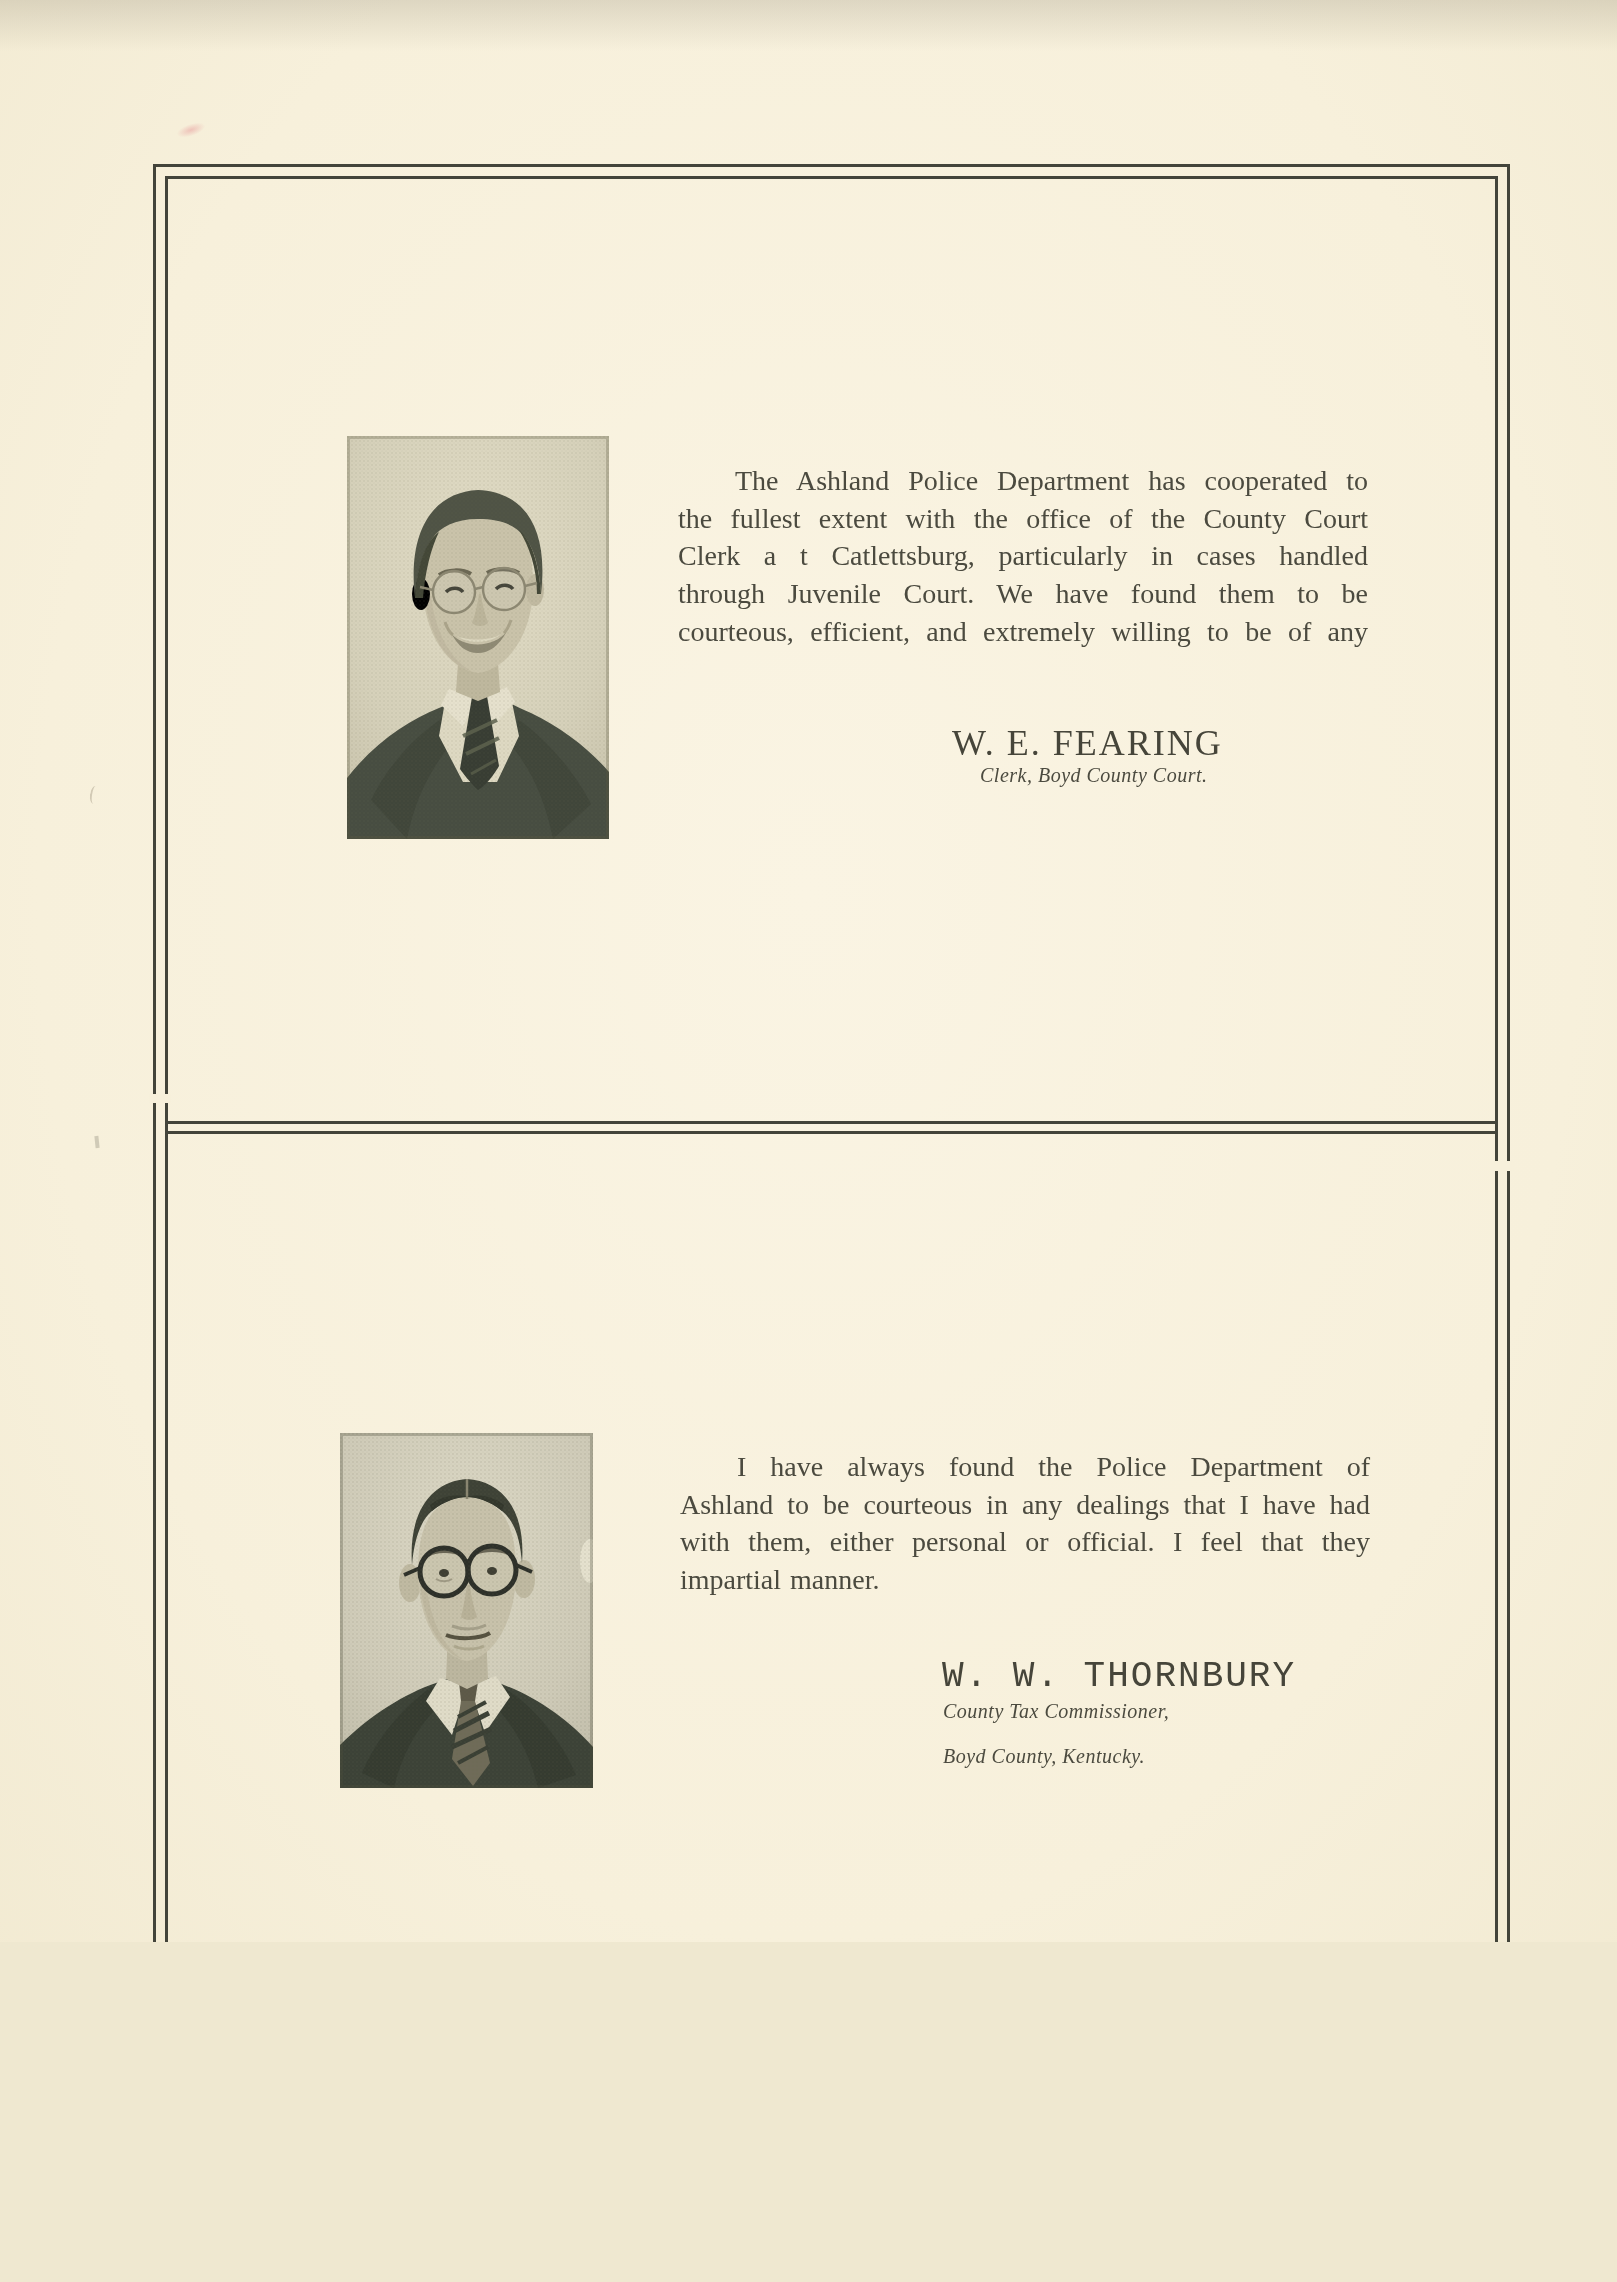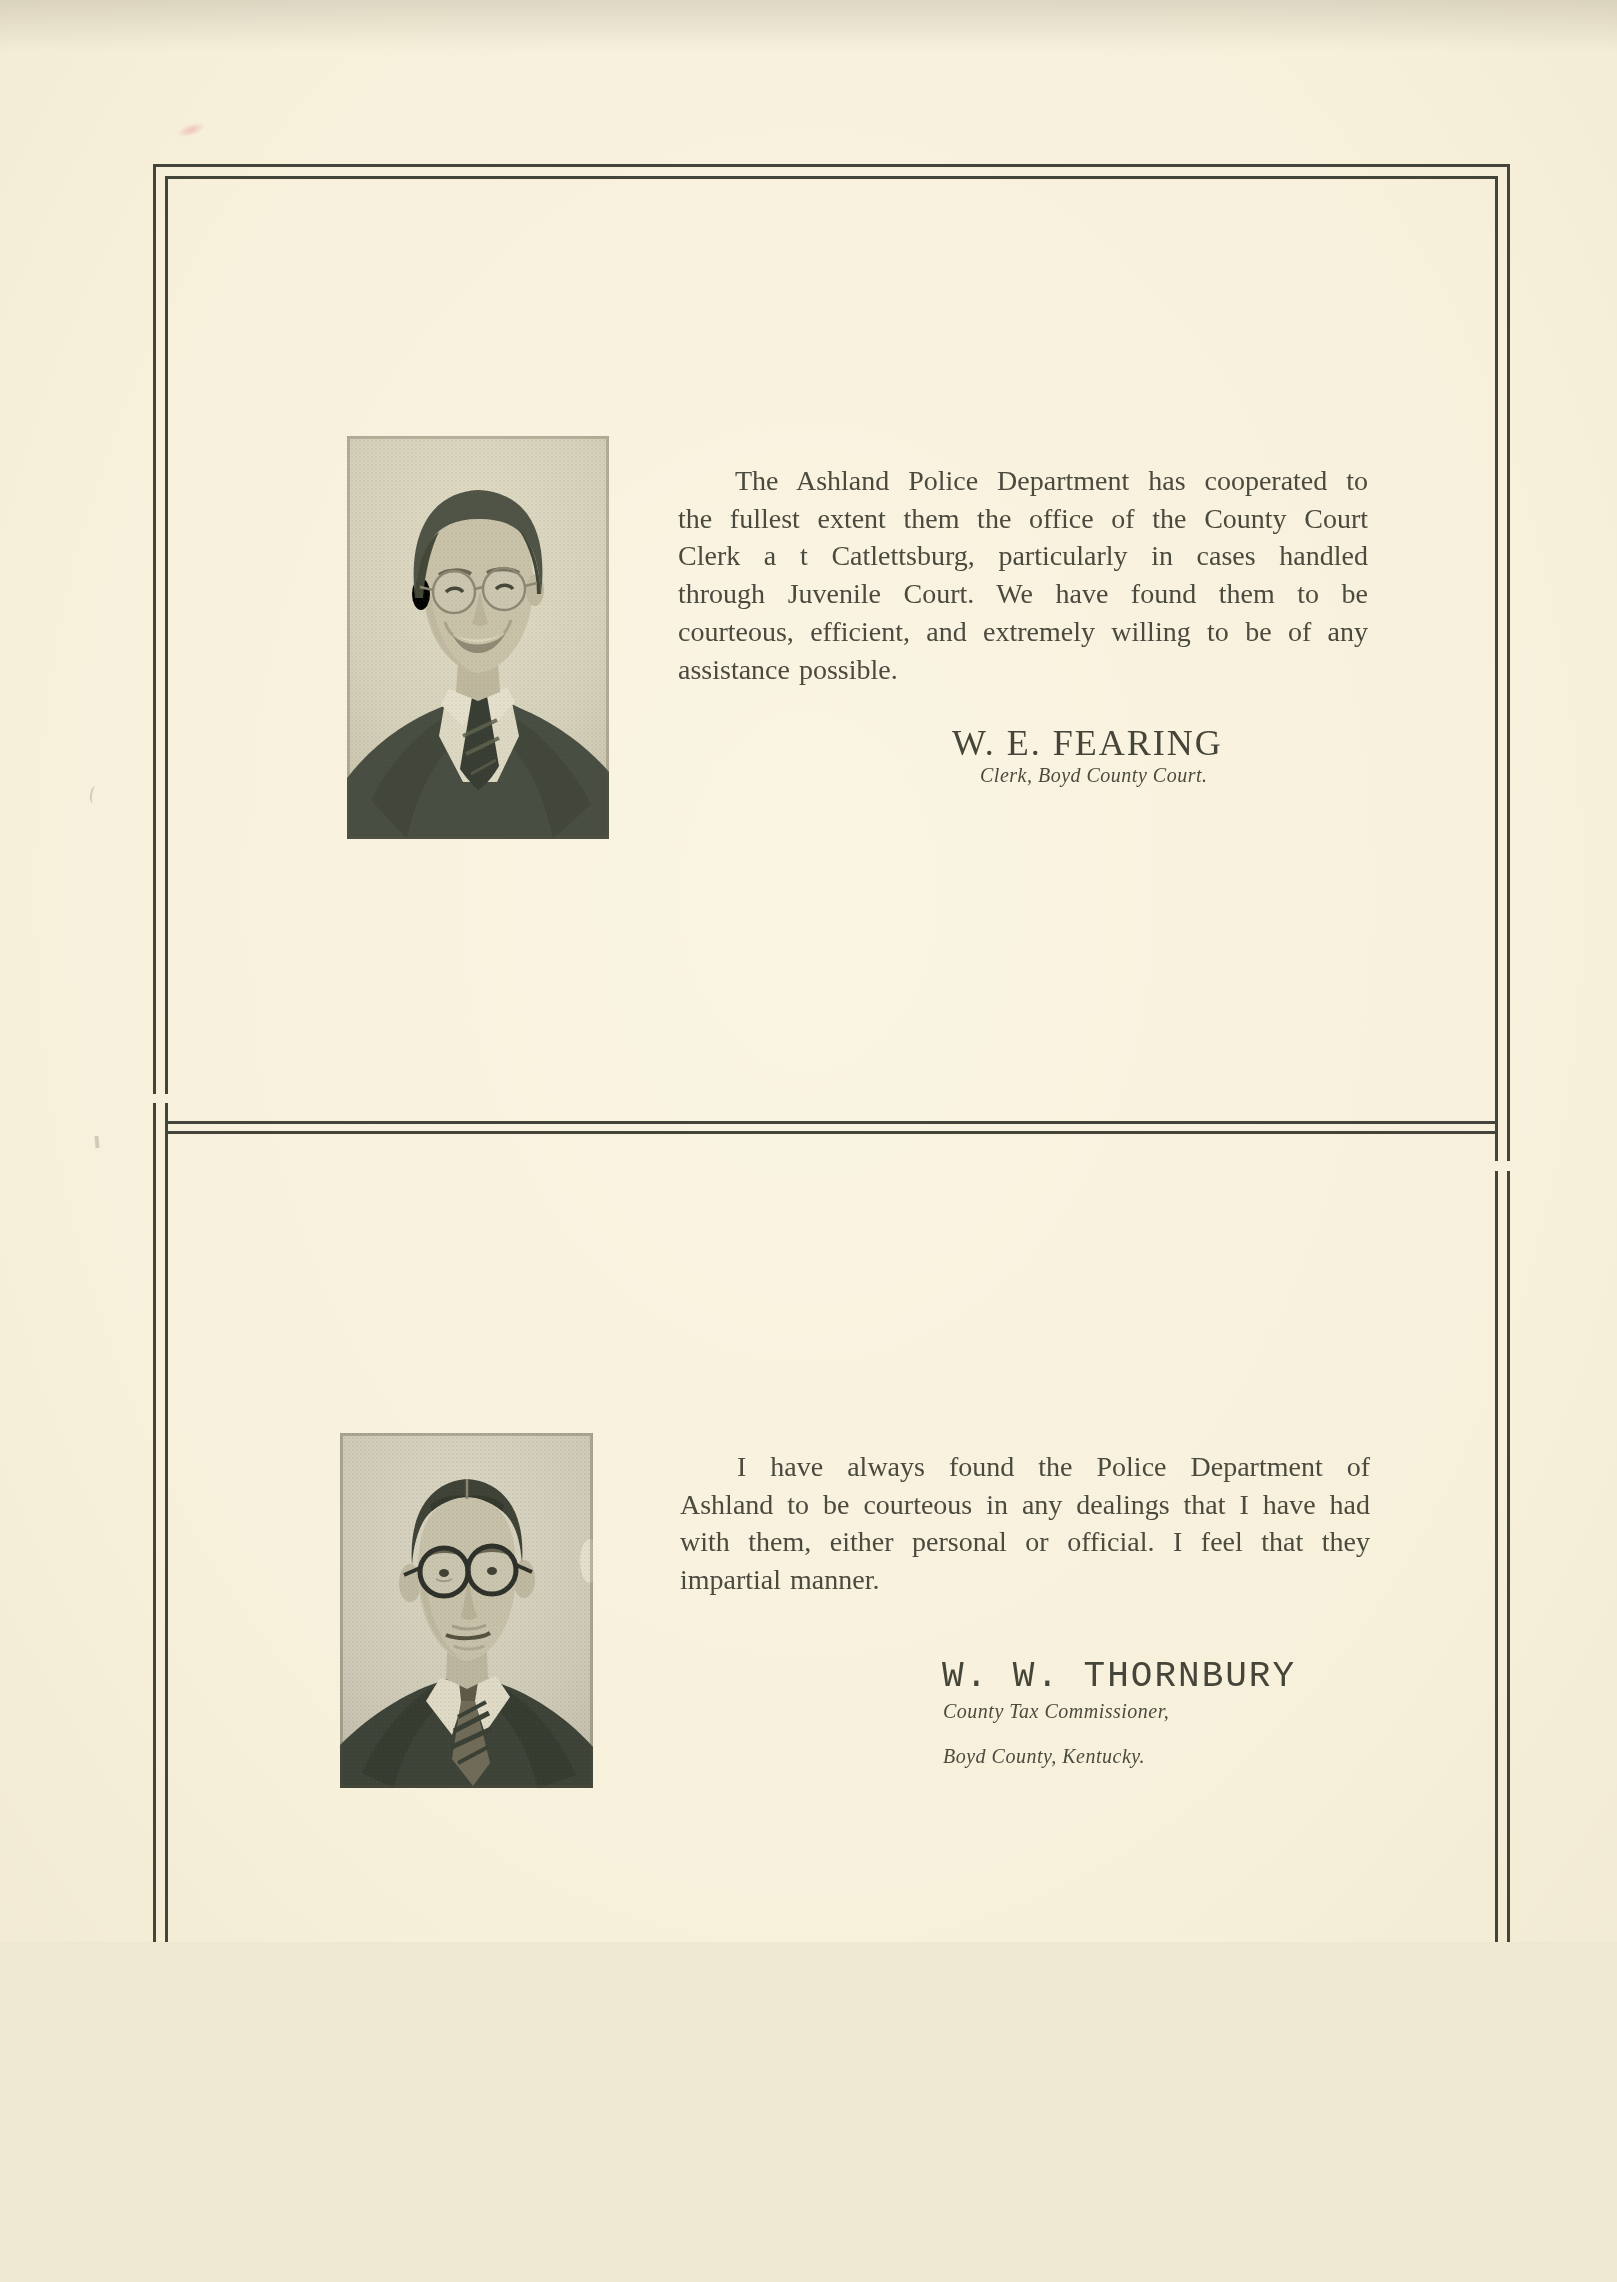--- a/index.html
+++ b/index.html
@@ -130,25 +130,24 @@
       <path d="M110,200 C120,208 144,208 154,198 C144,205 119,205 110,200 Z" fill="#ddd8c0"></path>
       <path d="M98,186 C100,192 102,196 106,199" stroke="#a39c82" stroke-width="3" fill="none" opacity=".8"></path>
       <path d="M164,184 C162,190 160,194 157,197" stroke="#a39c82" stroke-width="3" fill="none" opacity=".8"></path>
 
       <rect width="262" height="403" fill="url(#dots1)"></rect>
       <rect x="1.5" y="1.5" width="259" height="400" fill="none" stroke="rgba(92,88,64,.28)" stroke-width="3"></rect>
     </svg>
 
     <div class="para para-1">
       <div class="tline first">The Ashland Police Department has cooperated to</div>
-      <div class="tline">the fullest extent them the office of the County Court</div>
+      <div class="tline">the fullest extent with the office of the County Court</div>
       <div class="tline">Clerk a t Catlettsburg, particularly in cases handled</div>
       <div class="tline">through Juvenile Court.  We have found them to be</div>
       <div class="tline">courteous, efficient, and extremely willing to be of any</div>
-      <div class="tline final">assistance possible.</div>
     </div>
 
     <div class="sig-name sig1-name">W. E. FEARING</div>
     <div class="sig-title sig1-title">Clerk, Boyd County Court.</div>
   </section>
 
   <section>
 
     <svg class="photo photo-2" viewBox="0 0 253 355">
       <defs>

